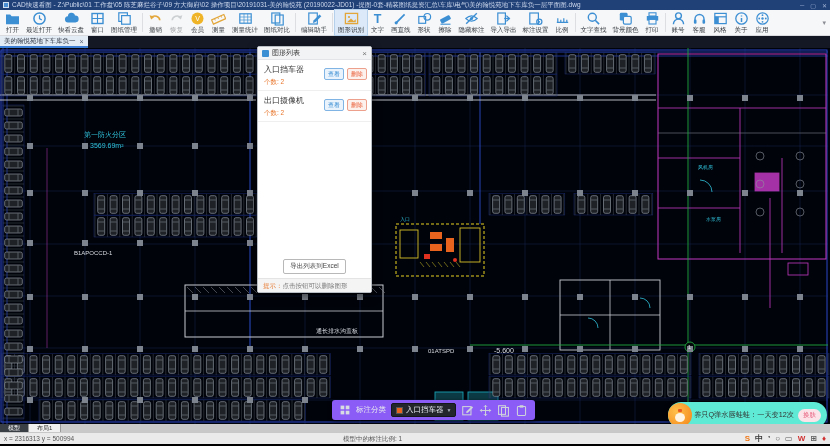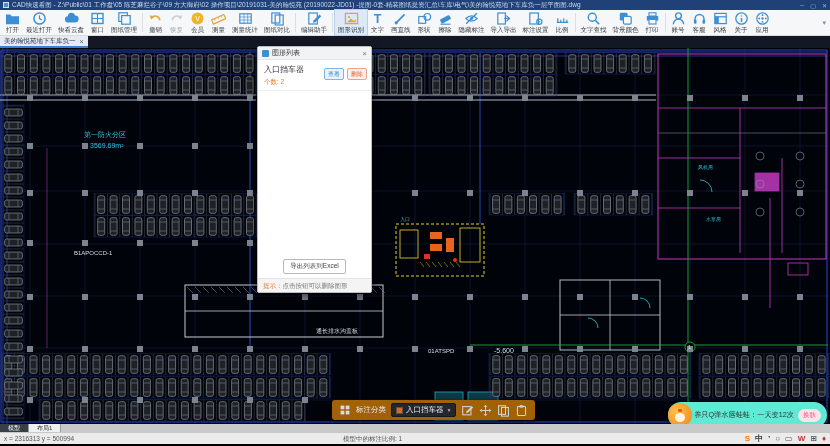--- a/index.html
+++ b/index.html
@@ -39,21 +39,21 @@
   .itm-count{font-size:6.5px;color:#e8762c;margin-top:3px;}
   .itm-btns{position:absolute;right:4px;top:8px;display:flex;gap:3px;}
   .btn-view,.btn-del{font-size:6px;line-height:10px;height:12px;padding:0 3px;border-radius:2px;}
   .btn-view{color:#3d8fd4;border:1px solid #7fb4e4;background:#eaf3fc;}
   .btn-del{color:#e8562c;border:1px solid #eda08c;background:#fdf1ee;}
   .dlg-export{position:absolute;left:0;right:0;bottom:18px;text-align:center;}
   .dlg-export button{font-size:6.5px;padding:2px 6px;background:#fff;border:1px solid #b8b8b8;border-radius:2px;color:#444;}
   .dlg-tip{position:absolute;left:0;right:0;bottom:0;height:14px;line-height:14px;background:#f4f4f4;border-top:1px solid #e4e4e4;font-size:6.5px;padding-left:5px;color:#777;white-space:nowrap;overflow:hidden;}
   .tip-pre{color:#e8762c;}
   
-  .btoolbar{position:absolute;left:332px;top:400px;height:20px;background:#a16207;border-radius:3px;display:flex;align-items:center;gap:5px;padding:0 7px;box-shadow:0 1px 4px rgba(0,0,0,.6);}
+  .btoolbar{position:absolute;left:332px;top:400px;height:20px;background:#8b5cf6;border-radius:3px;display:flex;align-items:center;gap:5px;padding:0 7px;box-shadow:0 1px 4px rgba(0,0,0,.6);}
   .btoolbar .blabel{font-size:7.5px;color:#e6e9ed;white-space:nowrap;}
   .bdrop{height:14px;background:#23272c;border:1px solid #14171a;border-radius:2px;display:flex;align-items:center;gap:3px;padding:0 4px;}
   .bswatch{width:7px;height:7px;border:1px solid #555;}
   .bval{font-size:7.5px;color:#e8ecf2;white-space:nowrap;}
   .bcaret{font-size:5px;color:#aab0b8;}
   .bicon{display:flex;align-items:center;}
   
   .notif{position:absolute;right:3px;top:402px;height:26px;background:#5eead4;border-radius:13px;display:flex;align-items:center;padding:0 6px 0 26px;box-shadow:0 1px 5px rgba(0,0,0,.5);}
   .chick{position:absolute;left:0px;top:1px;width:24px;height:24px;border-radius:50%;background:radial-gradient(circle at 35% 35%,#ffc04a,#f38218);}
   .chick:after{content:"";position:absolute;left:7px;top:10px;width:10px;height:9px;border-radius:50%;background:#fff4e2;}
@@ -1181,20 +1181,28 @@
       <span class="dlg-close">×</span>
     </div>
     <div class="dlg-item">
       <div class="itm-name">入口挡车器</div>
       <div class="itm-count">个数: 2</div>
       <div class="itm-btns">
         <span class="btn-view">查看</span>
         <span class="btn-del">删除</span>
       </div>
     </div>
+    <div class="dlg-item">
+      <div class="itm-name">出口摄像机</div>
+      <div class="itm-count">个数: 2</div>
+      <div class="itm-btns">
+        <span class="btn-view">查看</span>
+        <span class="btn-del">删除</span>
+      </div>
+    </div>
     <div class="dlg-export">
       <button>导出列表到Excel</button>
     </div>
     <div class="dlg-tip">
       <span class="tip-pre">提示：</span><span>点击按钮可以删除图形</span>
     </div>
   </div>
 
   <div class="btoolbar">
     <span class="bicon" id="bt-grid">

